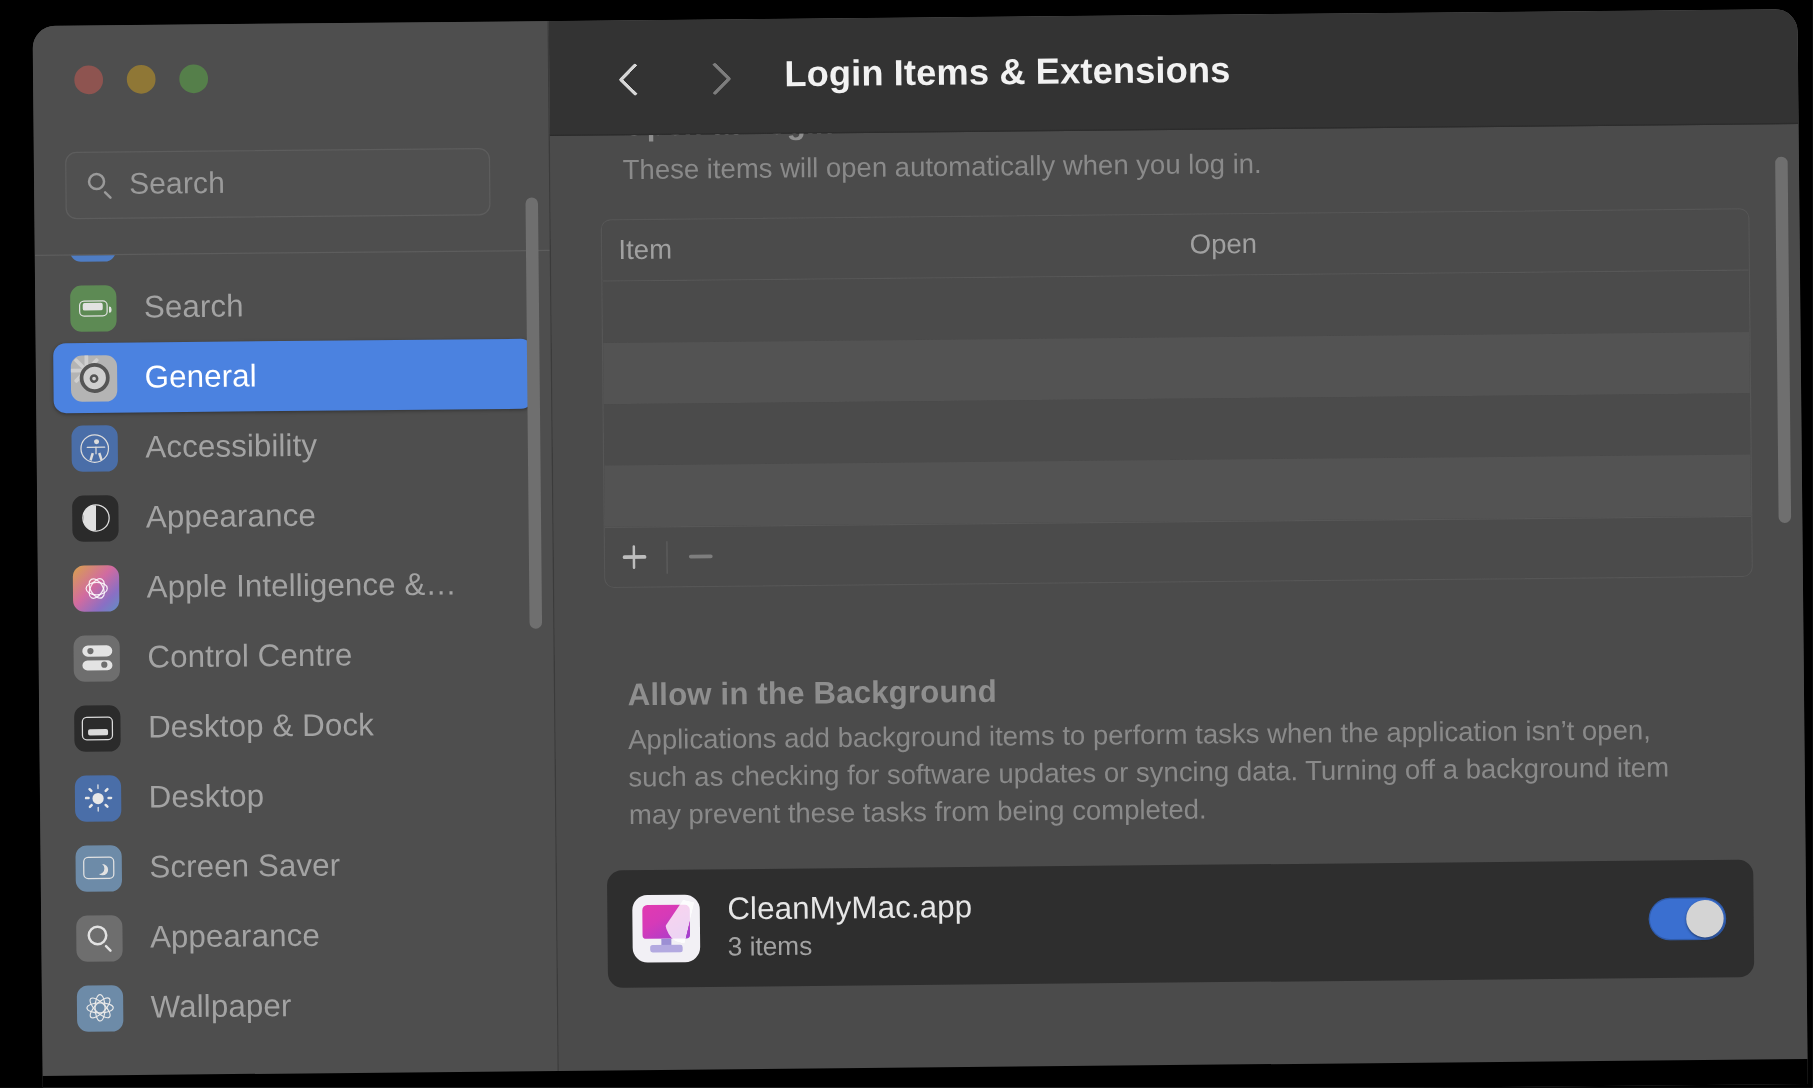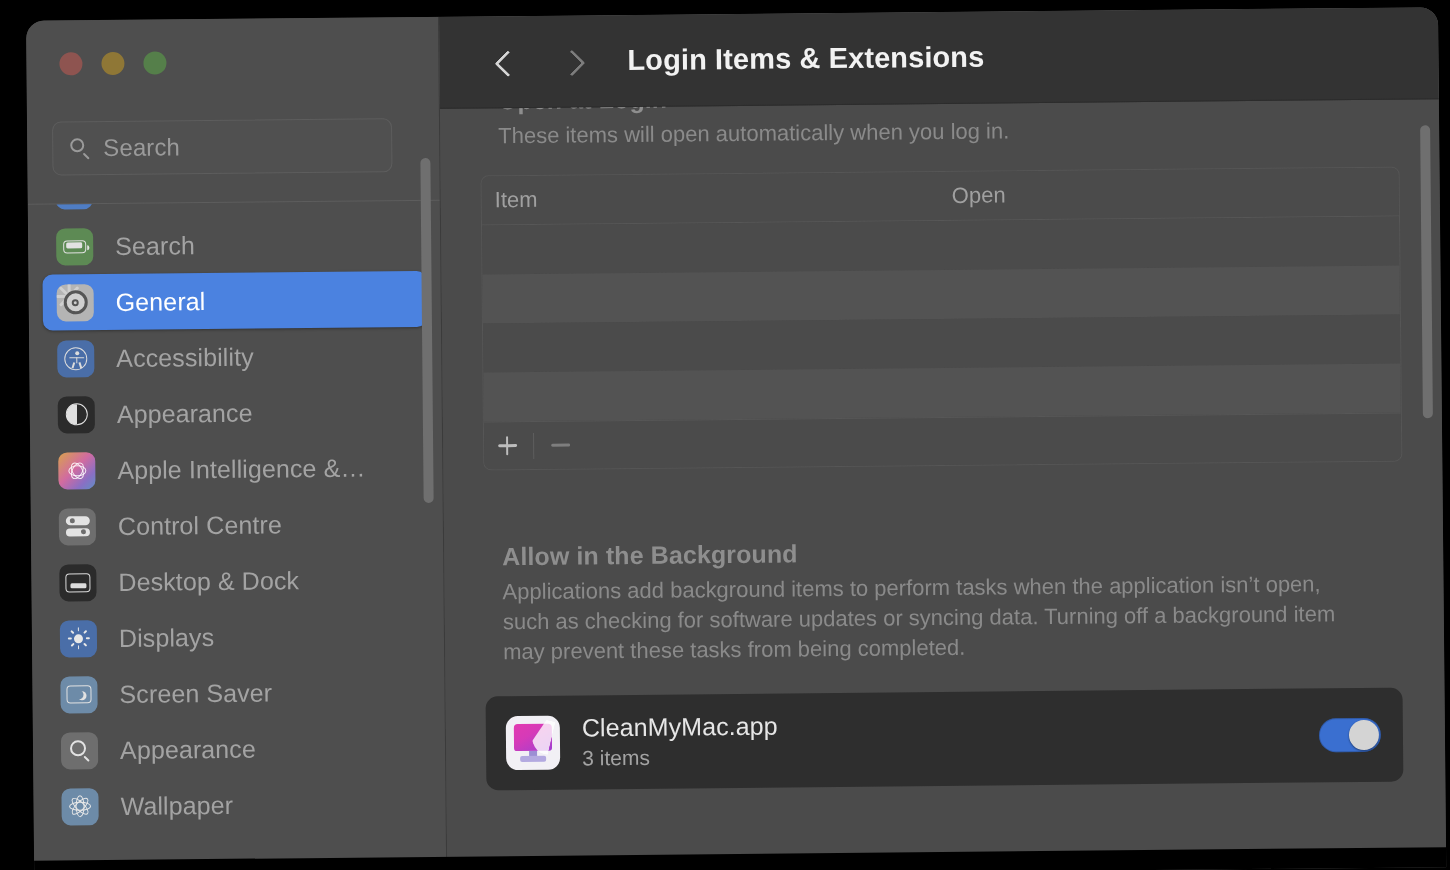--- a/index.html
+++ b/index.html
@@ -662,21 +662,21 @@
           <div class="side-item">
             <span class="ico ic-displays">
               <span class="glyph g-sun">
                 <span class="core"></span>
                 <i style="transform:rotate(0deg)"></i>
                   <i style="transform:rotate(45deg)"></i>
                 <i style="transform:rotate(90deg)"></i>
                   <i style="transform:rotate(135deg)"></i>
               </span>
             </span>
-            <span class="lbl">Displays</span>
+            <span class="lbl">Desktop</span>
           </div>
 
           <div class="side-item">
             <span class="ico ic-saver">
               <span class="glyph g-saver">
                   <span class="moon"></span>
                 </span>
             </span>
             <span class="lbl">Screen Saver</span>
           </div>

